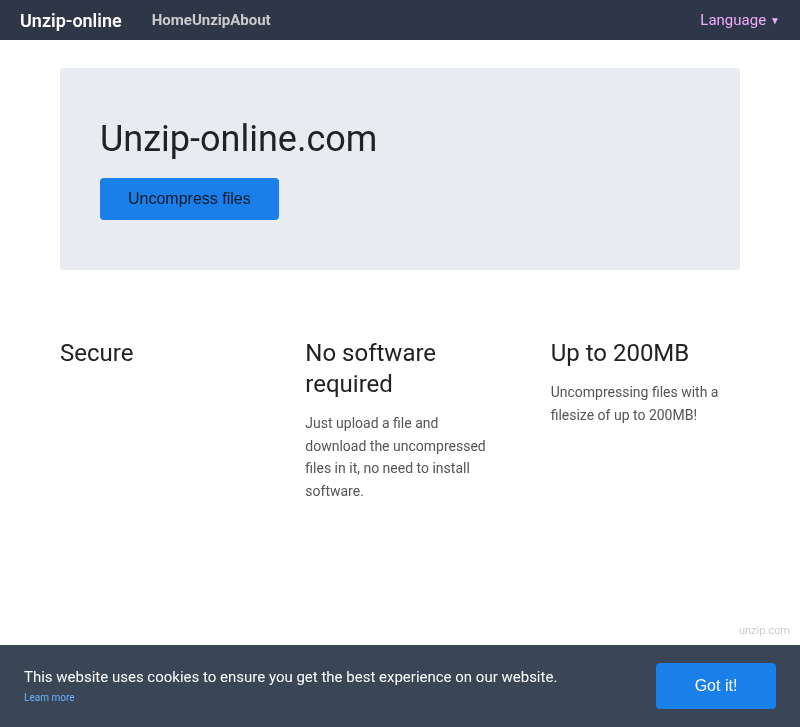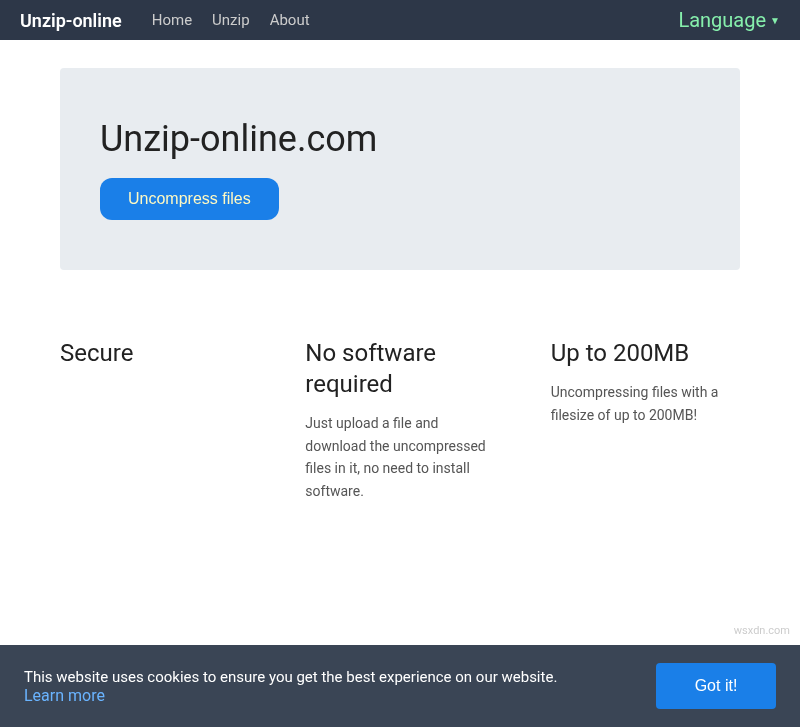--- a/index.html
+++ b/index.html
@@ -28,38 +28,38 @@
 
     .navbar-brand {
       color: #fff;
       font-weight: 600;
       font-size: 18px;
       margin-right: 30px;
     }
 
     .navbar-links {
       display: flex;
-      gap: 20px;
       flex: 1;
+      font-weight: bold;
     }
 
     .navbar-link {
       color: #ccc;
       font-size: 15px;
       cursor: pointer;
     }
 
     .navbar-right {
       display: flex;
       align-items: center;
     }
 
     .language-btn {
-      color: #86efac;
-      font-size: 20px;
+      color: #f0abfc;
+      font-size: 15px;
       cursor: pointer;
       display: flex;
       align-items: center;
       gap: 4px;
       margin-left: 12px;
     }
 
     .language-btn::after {
       content: '▼';
       font-size: 10px;
@@ -83,25 +83,25 @@
     .hero-description {
       font-size: 16px;
       color: #444;
       line-height: 1.6;
       max-width: 640px;
       margin-bottom: 28px;
     }
 
     .uncompress-btn {
       background: #1a7fe8;
-      color: #fef9c3;
+      color: #0f172a;
       border: none;
       padding: 12px 28px;
       font-size: 16px;
-      border-radius: 12px;
+      border-radius: 4px;
       cursor: pointer;
     }
 
     
     .features {
       display: flex;
       padding: 40px 60px;
       gap: 16px;
     }
 
@@ -147,21 +147,21 @@
       flex: 1;
     }
 
     .cookie-text {
       font-size: 15px;
       color: #fff;
     }
 
     .cookie-learn-more {
       color: #6ab4ff;
-      font-size: 16px;
+      font-size: 10px;
       cursor: pointer;
       text-decoration: none;
     }
 
     .got-it-btn {
       background: #1a7fe8;
       color: #fff;
       border: none;
       padding: 14px 32px;
       font-size: 16px;
@@ -215,13 +215,13 @@
 </section>
 
 <div class="cookie-banner">
   <div class="cookie-text-section">
     <p class="cookie-text">This website uses cookies to ensure you get the best experience on our website.</p>
     <a class="cookie-learn-more">Learn more</a>
   </div>
   <button class="got-it-btn">Got it!</button>
 </div>
 
-<div class="watermark">wsxdn.com</div>
+<div class="watermark">unzip.com</div>
 
 </body></html>

